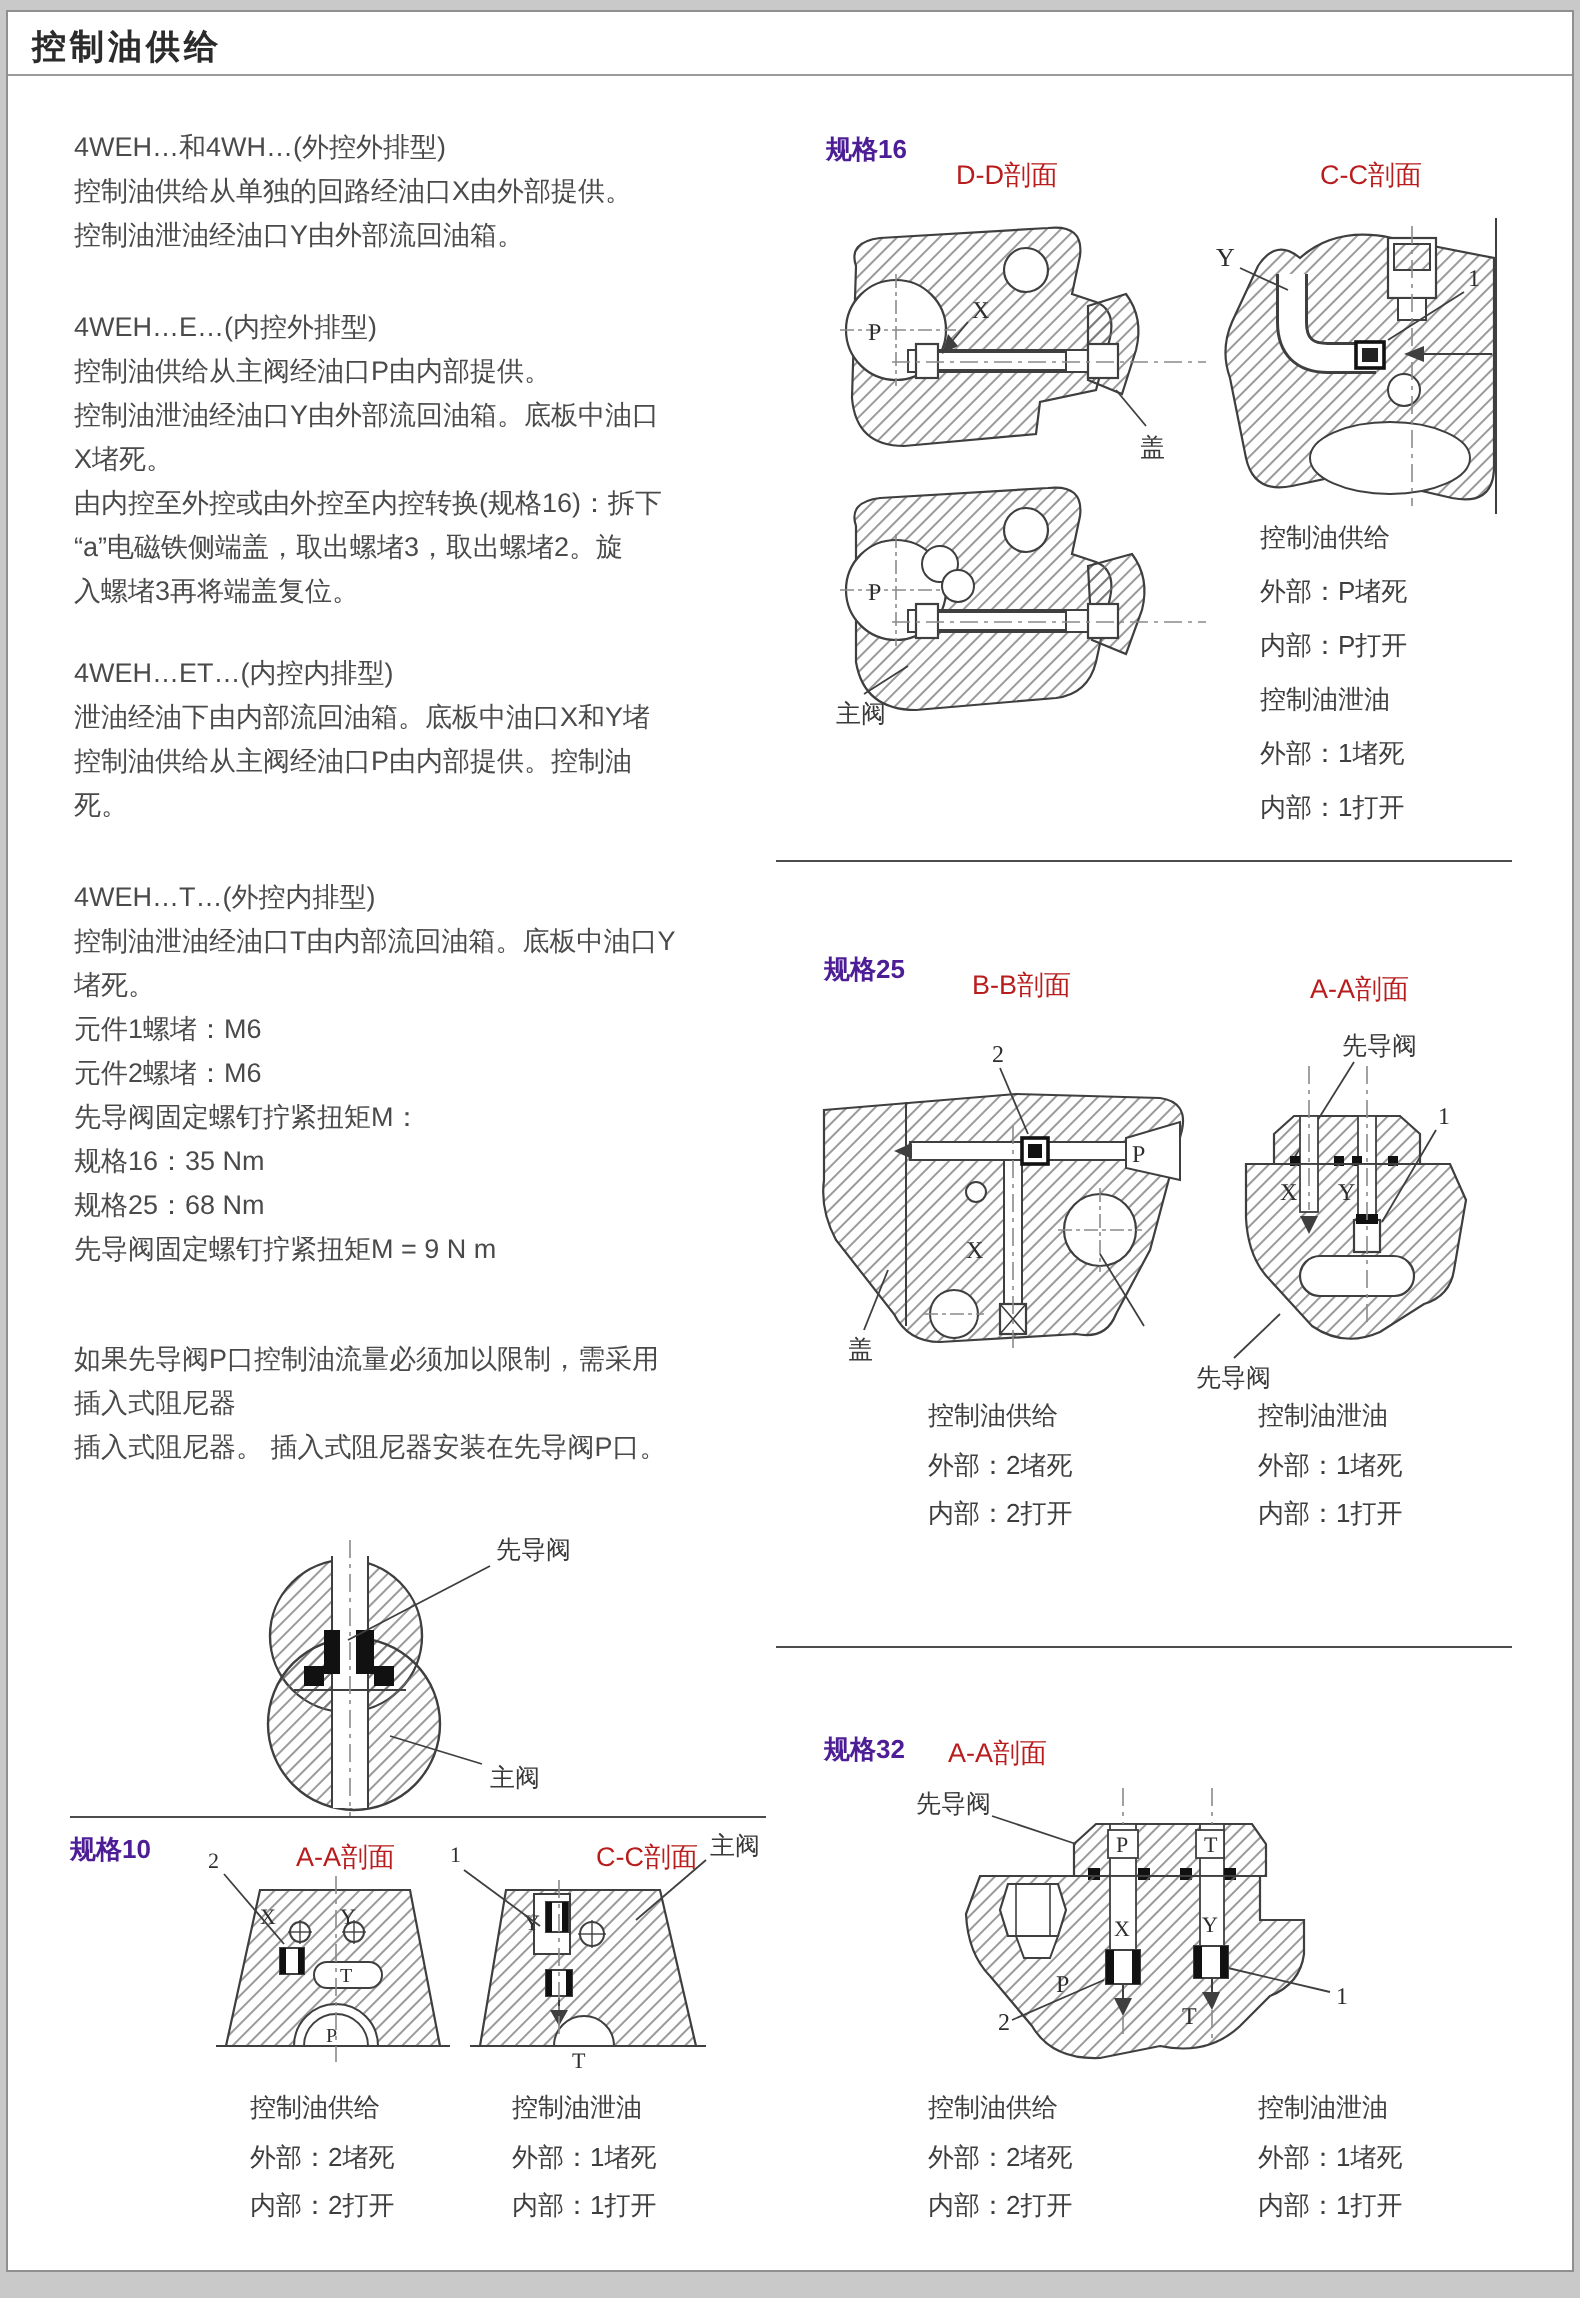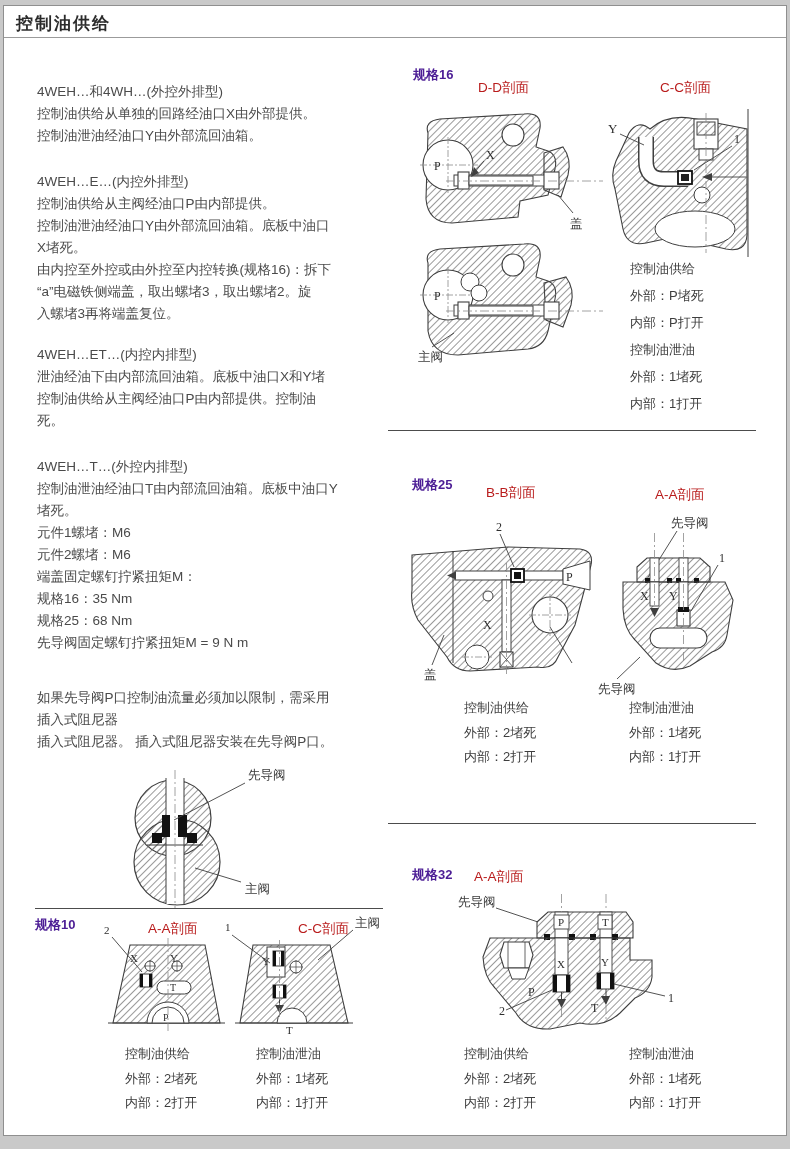--- a/index.html
+++ b/index.html
@@ -17,21 +17,21 @@
   .doc-title {
     position:absolute; left:16px; top:12px;
     font-size:17px; font-weight:bold; color:#2b2b2b; letter-spacing:2px;
   }
   .title-rule {
     position:absolute; left:4px; top:37px; width:782px;
     border-top:1px solid #9b9b9b;
   }
   .para {
     position:absolute; left:37px;
-    font-size:13.5px; line-height:22px; color:#4a4a4a;margin-top:18px;
+    font-size:13.5px; line-height:22px; color:#4a4a4a;
   }
   .tl { white-space:nowrap; }
   .sizelabel { position:absolute; font-size:13px; font-weight:600; color:#4c1d95; white-space:nowrap; }
   .sectitle  { position:absolute; font-size:13.5px; color:#b91c1c; white-space:nowrap; }
   .info  { position:absolute; font-size:13px; line-height:27px;   color:#3e3e3e; }
   .info3 { position:absolute; font-size:13px; line-height:24.5px; color:#3e3e3e; }
   .divider { position:absolute; border-top:1.5px solid #4c4c4c; }
   svg.fig { position:absolute; overflow:visible; }
   svg.fig text { fill:#2e2e2e; font-family:"Liberation Serif","DejaVu Serif",serif; }
   svg.fig text.cjk { font-family:"Liberation Sans","DejaVu Sans",sans-serif; font-size:12.5px; fill:#3a3a3a; }
@@ -62,21 +62,21 @@
   <div class="tl">泄油经油下由内部流回油箱。底板中油口X和Y堵</div>
   <div class="tl">控制油供给从主阀经油口P由内部提供。控制油</div>
   <div class="tl">死。</div>
 </div>
 <div class="para" style="top:438px">
   <div class="tl">4WEH…T…(外控内排型)</div>
   <div class="tl">控制油泄油经油口T由内部流回油箱。底板中油口Y</div>
   <div class="tl">堵死。</div>
   <div class="tl">元件1螺堵：M6</div>
   <div class="tl">元件2螺堵：M6</div>
-  <div class="tl">端盖固定螺钉拧紧扭矩M：</div>
+  <div class="tl">先导阀固定螺钉拧紧扭矩M：</div>
   <div class="tl">规格16：35 Nm</div>
   <div class="tl">规格25：68 Nm</div>
   <div class="tl">先导阀固定螺钉拧紧扭矩M = 9 N m</div>
 </div>
 <div class="para" style="top:669px">
   <div class="tl">如果先导阀P口控制油流量必须加以限制，需采用</div>
   <div class="tl">插入式阻尼器</div>
   <div class="tl">插入式阻尼器。  插入式阻尼器安装在先导阀P口。</div>
 </div>
 

